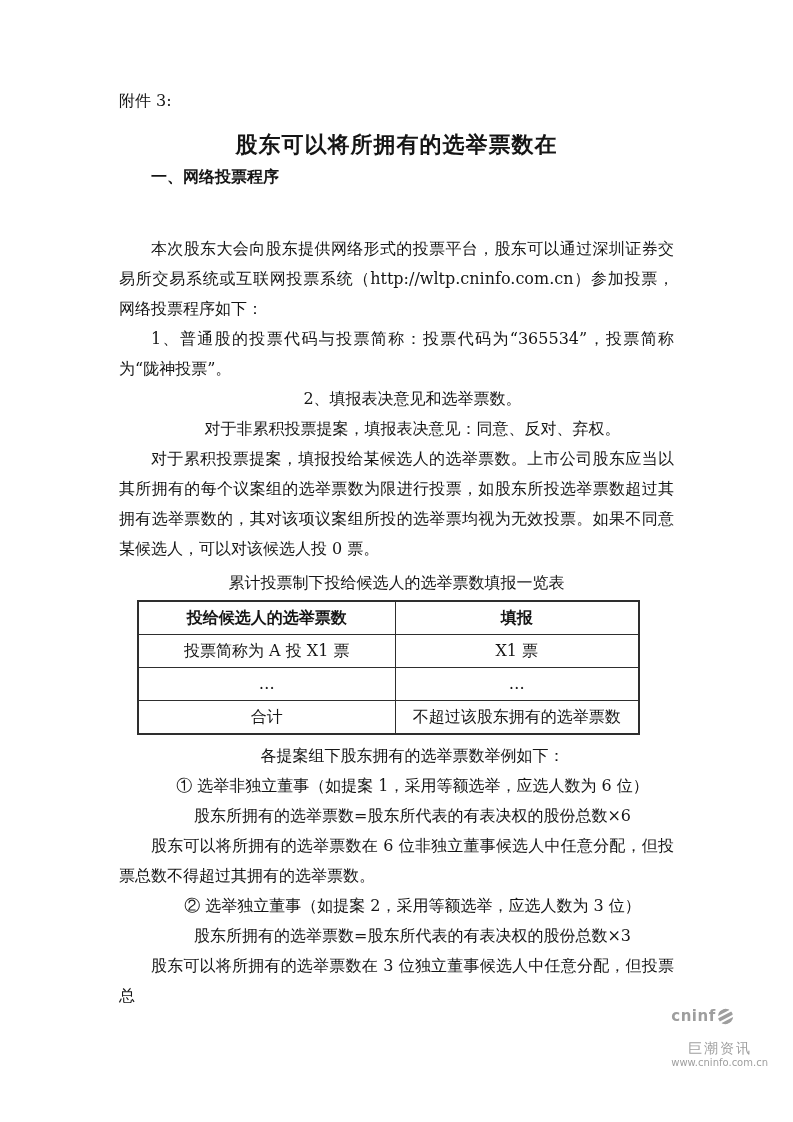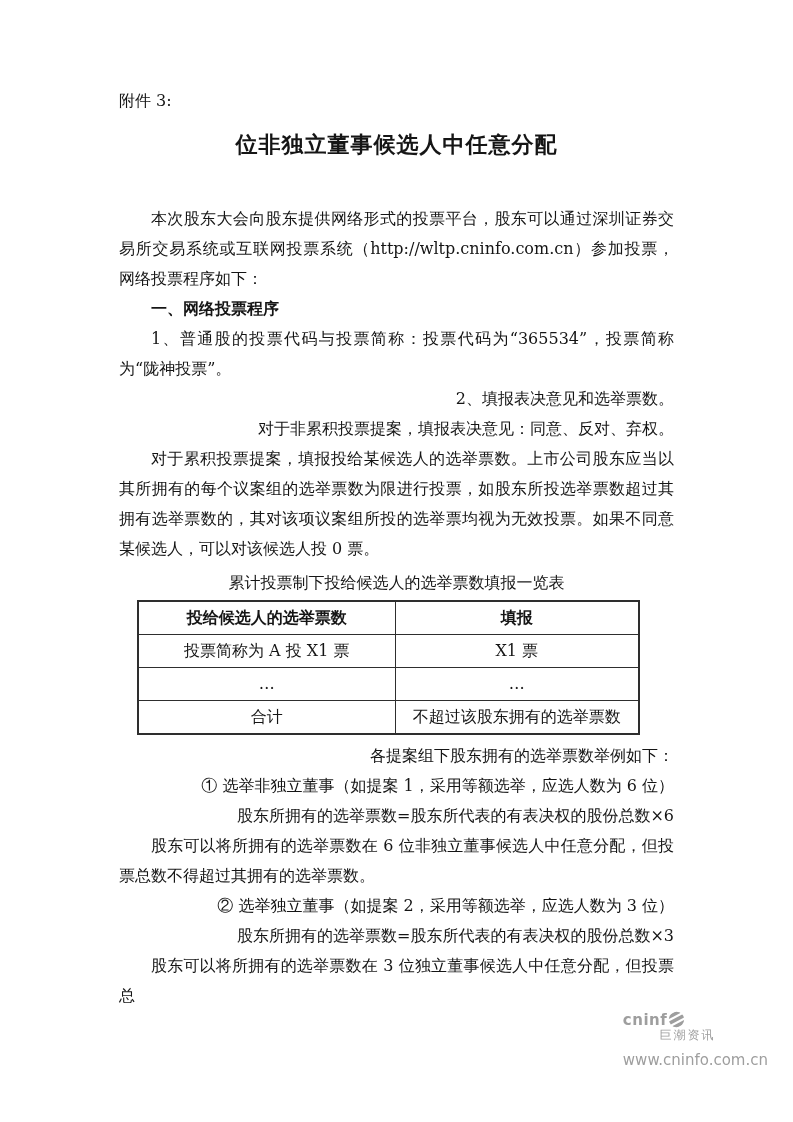--- a/index.html
+++ b/index.html
@@ -9,21 +9,21 @@
     font-family:"DejaVu Serif","Liberation Serif",serif;
   }
   .content { padding:86px 119px 0 119px; font-size:16px; line-height:30px; }
   .att-label { text-indent:0; margin:0; }
   .doc-title {
     margin:12px 0 0 0; text-align:center; text-indent:0;
     font-family:"DejaVu Sans","Liberation Sans",sans-serif;
     font-weight:bold; font-size:22px; line-height:34px; letter-spacing:1px;
   }
   p.body-p { margin:0; text-indent:32px; text-align:justify; }
-  p.no-justify { text-align:right; }
+  p.no-justify { text-align:center; }
   p.first-para { margin-top:42px; }
   p.section-heading {
     font-family:"DejaVu Sans","Liberation Sans",sans-serif;
     font-weight:bold; text-align:left;
   }
   p.table-caption { margin:4px 0 0 0; text-align:center; text-indent:0; }
   p.after-table { margin-top:6px; }
   table.vote-table {
     border-collapse:collapse; table-layout:fixed;
     width:501px; margin:2px 0 0 18px;
@@ -38,37 +38,37 @@
     font-weight:bold;
   }
   .col-left { width:257px; } .col-right { width:244px; }
   .footer-logo {
     position:absolute; right:25px; bottom:12px;
     color:#9e9e9e; font-family:"DejaVu Sans","Liberation Sans",sans-serif;
     text-align:right; line-height:1.1;
   }
   .brand-row { display:flex; align-items:center; justify-content:flex-start; gap:1px; }
   .brand-text { font-weight:bold; font-size:15px; letter-spacing:0.5px; }
-  .brand-cn { font-size:12px; letter-spacing:2px; margin:1px 16px 0 0;text-align:center; }
-  .brand-url { font-size:15px; margin-top:9px; }
+  .brand-cn { font-size:14px; letter-spacing:2px; margin:16px 16px 0 0; }
+  .brand-url { font-size:10px; margin-top:1px; }
   .swirl { display:block; }
 </style>
 </head>
 <body>
 
 <div class="page">
   <div class="content">
 
     <p class="att-label">附件 3:</p>
 
-    <h1 class="doc-title">位非独立董事候选人中任意分配</h1>
+    <h1 class="doc-title">股东可以将所拥有的选举票数在</h1>
+
+    <p class="body-p section-heading">一、网络投票程序</p>
 
     <p class="body-p first-para">本次股东大会向股东提供网络形式的投票平台，股东可以通过深圳证券交易所交易系统或互联网投票系统（http://wltp.cninfo.com.cn）参加投票，网络投票程序如下：</p>
-
-    <p class="body-p section-heading">一、网络投票程序</p>
 
     <p class="body-p">1、普通股的投票代码与投票简称：投票代码为“365534”，投票简称为“陇神投票”。</p>
 
     <p class="body-p no-justify">2、填报表决意见和选举票数。</p>
 
     <p class="body-p no-justify">对于非累积投票提案，填报表决意见：同意、反对、弃权。</p>
 
     <p class="body-p">对于累积投票提案，填报投给某候选人的选举票数。上市公司股东应当以其所拥有的每个议案组的选举票数为限进行投票，如股东所投选举票数超过其拥有选举票数的，其对该项议案组所投的选举票均视为无效投票。如果不同意某候选人，可以对该候选人投 0 票。</p>
 
     <p class="table-caption">累计投票制下投给候选人的选举票数填报一览表</p>

